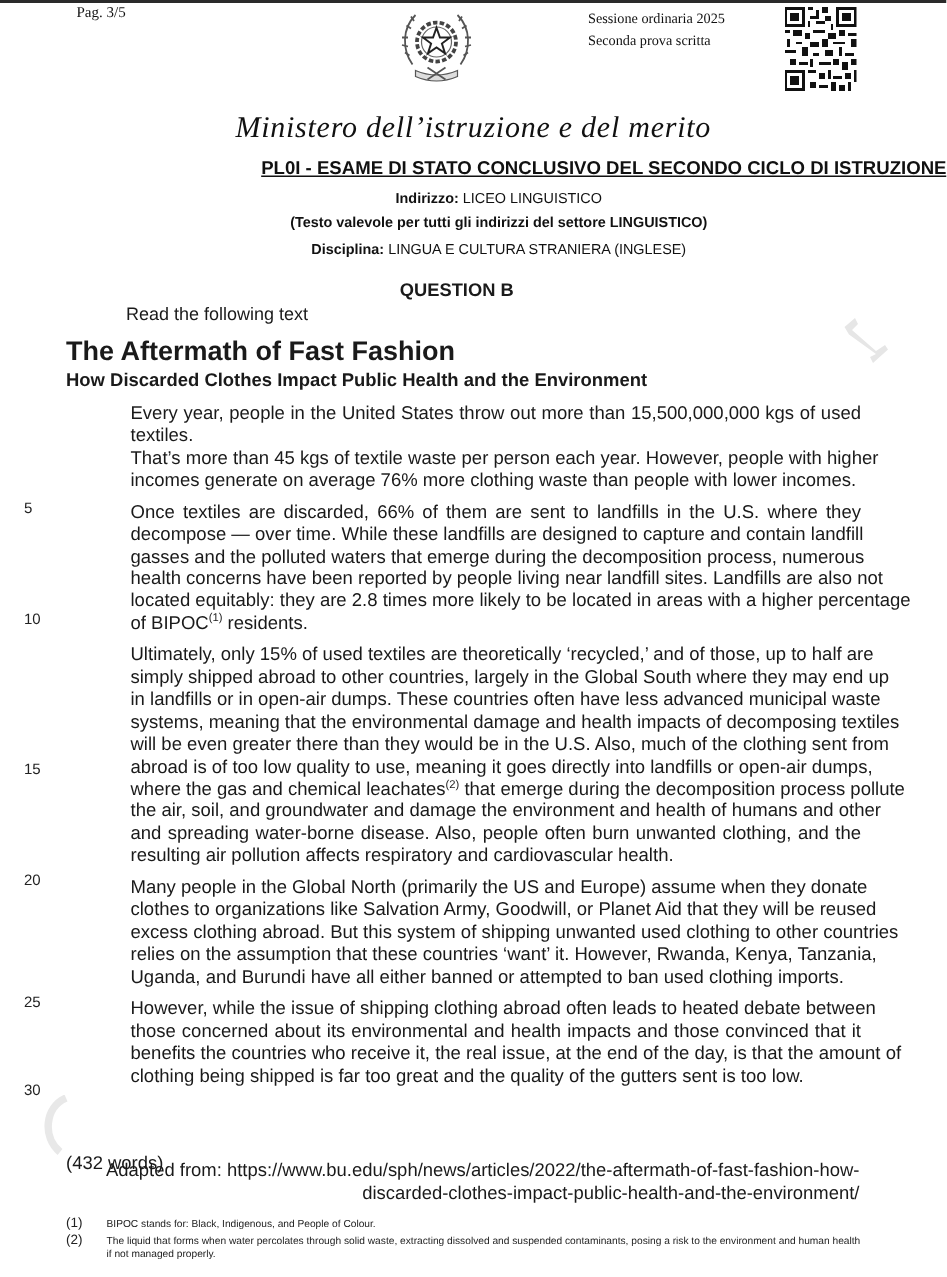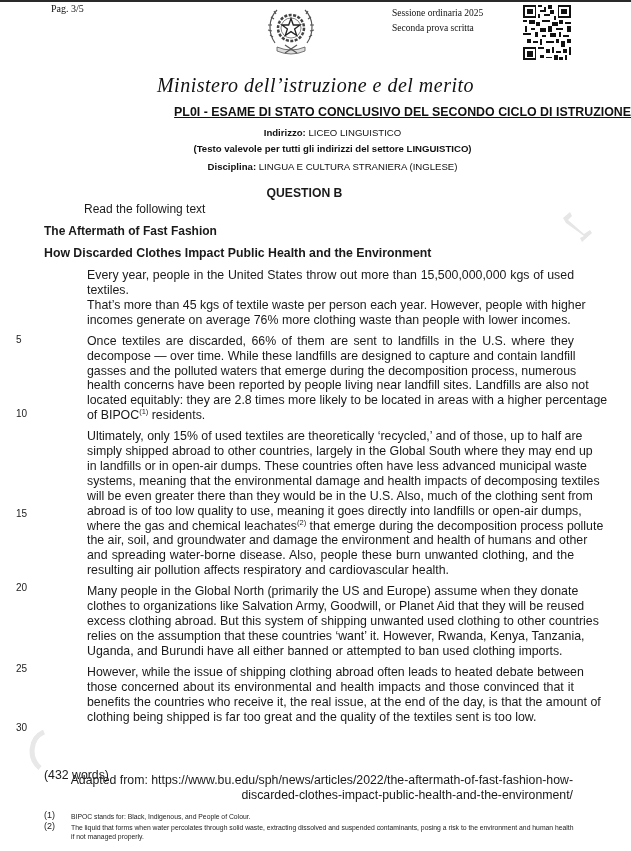--- a/index.html
+++ b/index.html
@@ -23,21 +23,21 @@
     font-weight: bold; font-size: 12.4px; text-decoration: underline; color: #111;
   }
   .meta-line { position: absolute; left: 17px; width: 631px; text-align: center; font-size: 9.6px; color: #111; }
   .meta-line b { font-weight: bold; }
   .m1 { top: 127px; }
   .m2 { top: 143px; font-weight: bold; }
   .m3 { top: 161px; }
 
   .question { position: absolute; left: 0; width: 609px; top: 186px; text-align: center; font-weight: bold; font-size: 12.2px; }
   .instruction { position: absolute; left: 44px; top: 202px; font-size: 12px; margin-left: 40px; }
-  .article-title { position: absolute; left: 44px; top: 224px; font-weight: bold; font-size: 12px; }
+  .article-title { position: absolute; left: 44px; top: 224px; font-weight: bold; font-size: 18px; }
   .article-subtitle { position: absolute; left: 44px; top: 246px; font-weight: bold; font-size: 12.3px; }
 
   .body-text { position: absolute; left: 44px; width: 530px; top: 268px; font-size: 12.35px; line-height: 14.85px; }
   .para { margin: 0 0 6.5px 0; text-align: justify; }
   .para.tight { margin-bottom: 0; }
   .line { display: block; text-align: justify; text-align-last: justify; white-space: nowrap; margin-left: 43px; }
   .line.last { text-align-last: left; }
   sup { font-size: 7.5px; line-height: 0; vertical-align: 5px; }
 
   .line-no { position: absolute; left: 16px; font-size: 10px; color: #222; }
@@ -169,35 +169,35 @@
   </div>
   <div class="para">
     <span class="line">Ultimately, only 15% of used textiles are theoretically ‘recycled,’ and of those, up to half are</span>
     <span class="line">simply shipped abroad to other countries, largely in the Global South where they may end up</span>
     <span class="line">in landfills or in open-air dumps. These countries often have less advanced municipal waste</span>
     <span class="line">systems, meaning that the environmental damage and health impacts of decomposing textiles</span>
     <span class="line">will be even greater there than they would be in the U.S. Also, much of the clothing sent from</span>
     <span class="line">abroad is of too low quality to use, meaning it goes directly into landfills or open-air dumps,</span>
     <span class="line"><span>where the gas and chemical leachates</span><sup>(2)</sup><span> that emerge during the decomposition process pollute</span></span>
     <span class="line">the air, soil, and groundwater and damage the environment and health of humans and other</span>
-    <span class="line">and spreading water-borne disease. Also, people these burn unwanted clothing, and the</span>
+    <span class="line">and spreading water-borne disease. Also, people often burn unwanted clothing, and the</span>
     <span class="line last">resulting air pollution affects respiratory and cardiovascular health.</span>
   </div>
   <div class="para">
     <span class="line">Many people in the Global North (primarily the US and Europe) assume when they donate</span>
     <span class="line">clothes to organizations like Salvation Army, Goodwill, or Planet Aid that they will be reused</span>
     <span class="line">excess clothing abroad. But this system of shipping unwanted used clothing to other countries</span>
     <span class="line">relies on the assumption that these countries ‘want’ it. However, Rwanda, Kenya, Tanzania,</span>
     <span class="line last">Uganda, and Burundi have all either banned or attempted to ban used clothing imports.</span>
   </div>
   <div class="para">
     <span class="line">However, while the issue of shipping clothing abroad often leads to heated debate between</span>
     <span class="line">those concerned about its environmental and health impacts and those convinced that it</span>
     <span class="line">benefits the countries who receive it, the real issue, at the end of the day, is that the amount of</span>
-    <span class="line last">clothing being shipped is far too great and the quality of the textiles sent is too low.</span>
+    <span class="line last">clothing being shipped is far too great and the quality of the gutters sent is too low.</span>
   </div>
 </div>
 
 <div class="line-no" style="top:334px">5</div>
 <div class="line-no" style="top:408px">10</div>
 <div class="line-no" style="top:508px">15</div>
 <div class="line-no" style="top:582px">20</div>
 <div class="line-no" style="top:663px">25</div>
 <div class="line-no" style="top:722px">30</div>
 

